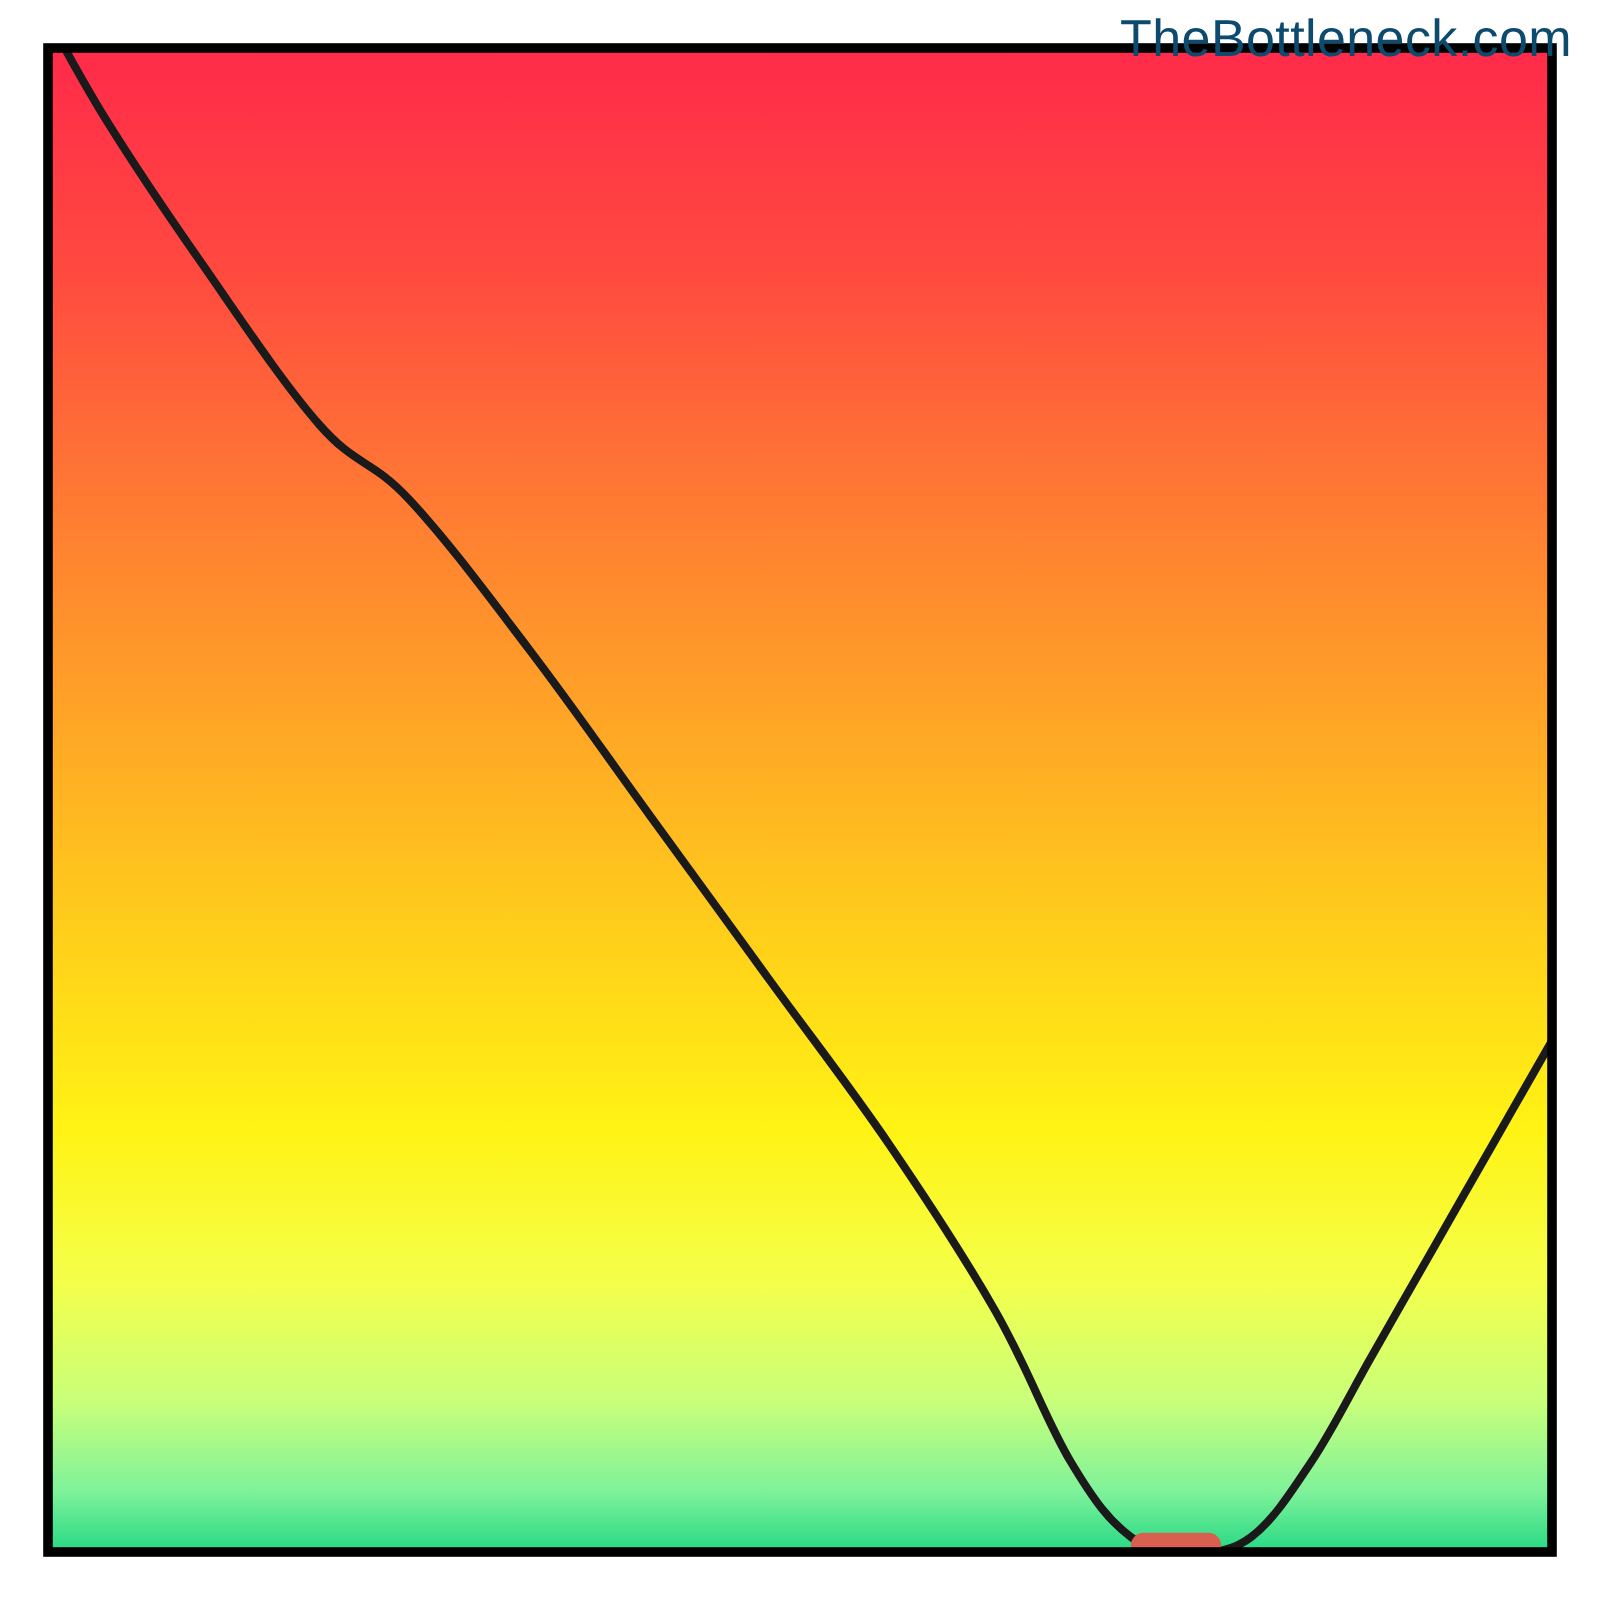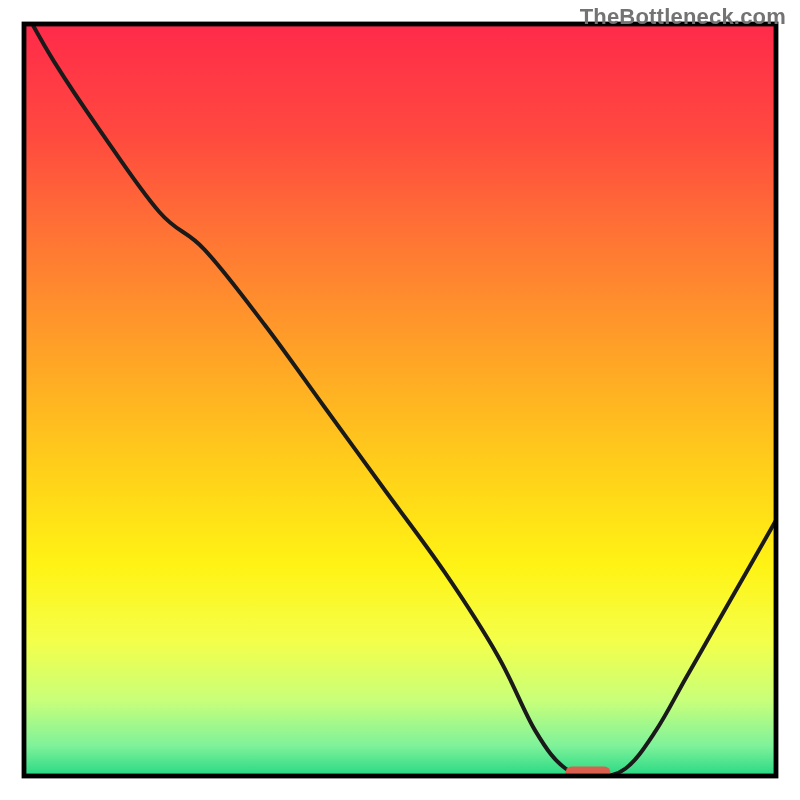--- a/index.html
+++ b/index.html
@@ -12,23 +12,23 @@
   }
   .container {
     position: relative;
     width: 800px;
     height: 800px;
   }
   .watermark {
     position: absolute;
     top: 4px;
     right: 14px;
-    font-size: 22px;
-    font-weight: 700;
-    color: #737373;
+    font-size: 26px;
+    font-weight: 400;
+    color: #0c4a6e;
     letter-spacing: 0.2px;
     z-index: 3;
   }
   svg {
     display: block;
   }
 </style>
 </head>
 <body>
 

